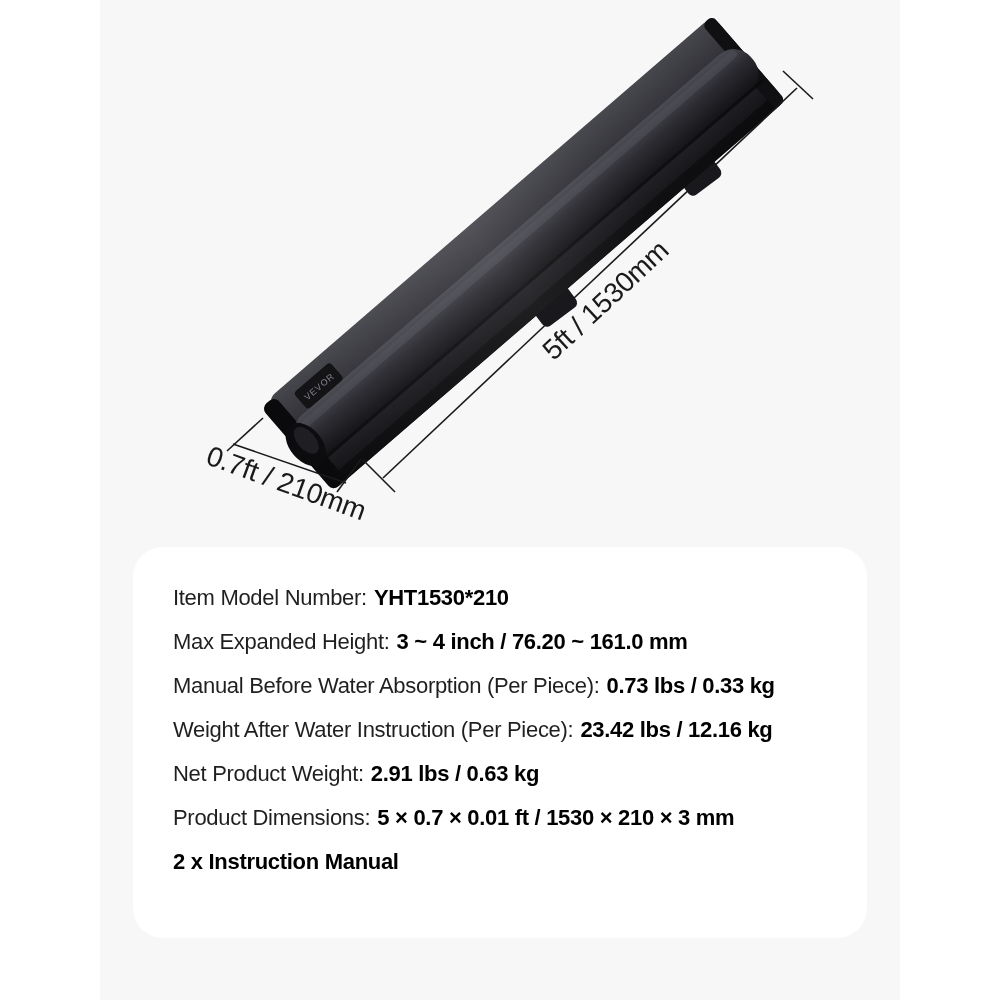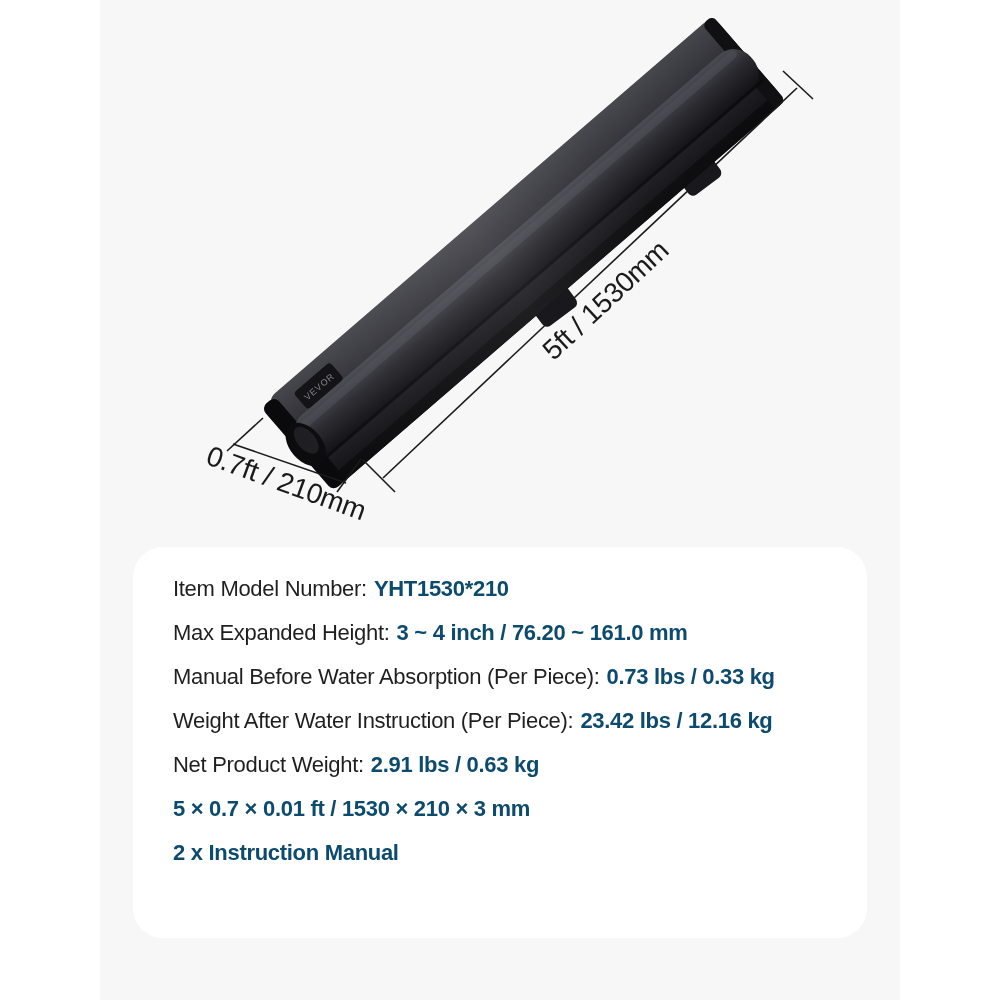--- a/index.html
+++ b/index.html
@@ -11,25 +11,25 @@
     position:absolute;left:100px;top:0;width:800px;height:1000px;
     background:#f7f7f8;
   }
   .scene{position:absolute;left:0;top:0;width:1000px;height:1000px;}
   .spec-card{
     position:absolute;left:133px;top:547px;width:734px;height:391px;
     background:#ffffff;border-radius:30px;box-sizing:border-box;
     padding:20px 36px 0 40px;
   }
   .spec-row{
-    height:44px;display:flex;align-items:center;white-space:nowrap;
+    height:44px;display:flex;align-items:flex-end;white-space:nowrap;
     font-size:22px;letter-spacing:-0.3px;color:#1f1f1f;
   }
   .spec-label{margin-right:7px;}
-  .spec-value{color:#0c4a6e;font-weight:700;}
+  .spec-value{color:#000000;font-weight:700;}
   .dim-text{
     font-size:28px;fill:#1a1a1a;letter-spacing:-0.3px;
     font-family:"Liberation Sans", sans-serif;
   }
 </style>
 </head>
 <body>
 
 <div class="panel"></div>
 
@@ -111,18 +111,19 @@
   </div>
   <div class="spec-row">
     <span class="spec-label">Weight After Water Instruction (Per Piece):</span>
     <span class="spec-value">23.42 lbs / 12.16 kg</span>
   </div>
   <div class="spec-row">
     <span class="spec-label">Net Product Weight:</span>
     <span class="spec-value">2.91 lbs / 0.63 kg</span>
   </div>
   <div class="spec-row">
+    <span class="spec-label">Product Dimensions:</span>
     <span class="spec-value">5 × 0.7 × 0.01 ft / 1530 × 210 × 3 mm</span>
   </div>
   <div class="spec-row">
     <span class="spec-value">2 x Instruction Manual</span>
   </div>
 </div>
 
 </body></html>

